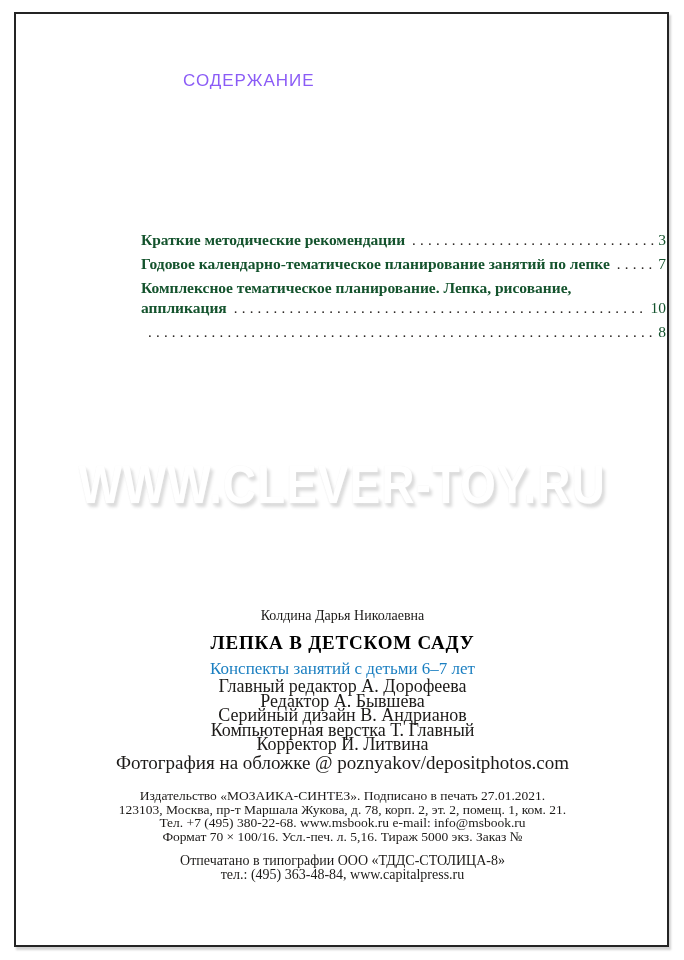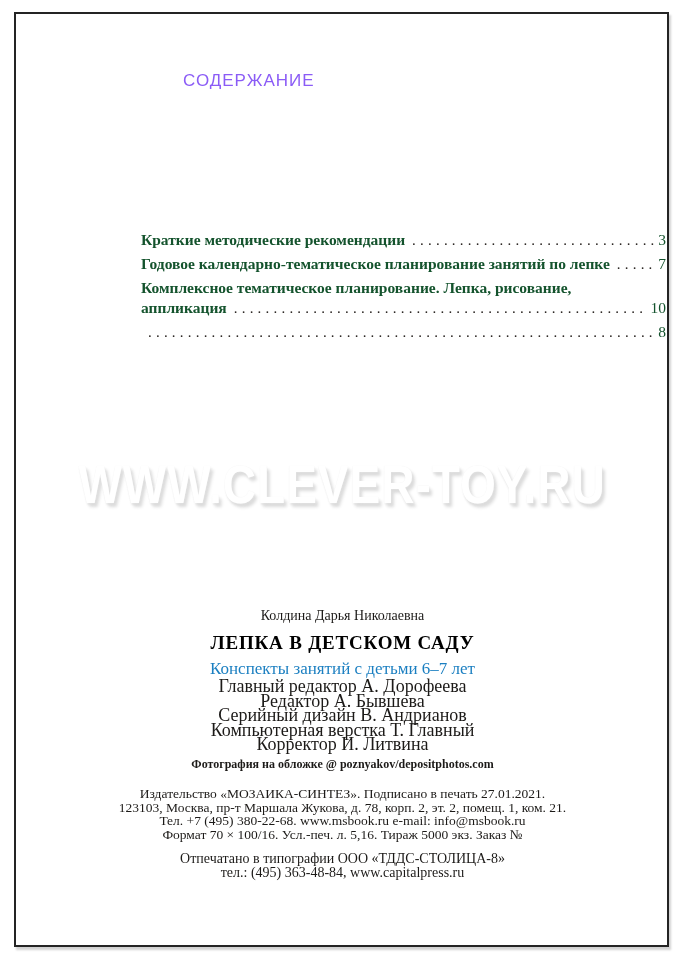--- a/index.html
+++ b/index.html
@@ -114,23 +114,22 @@
   }
   .book-subtitle {
     font-size: 17px;
     color: #1b7fc1;
   }
   .credits div {
     font-size: 18px;
     line-height: 14.6px;
   }
   .cover-photo {
-    font-size: 12px;
-    font-weight: bold;
-    margin-top: 5px;
+    font-size: 19px;
+    font-weight: normal;
     margin-bottom: 15px;
   }
   .publisher div {
     font-size: 13.5px;
     line-height: 13.6px;
   }
   .publisher {
     margin-bottom: 11px;
   }
   .printer div {

